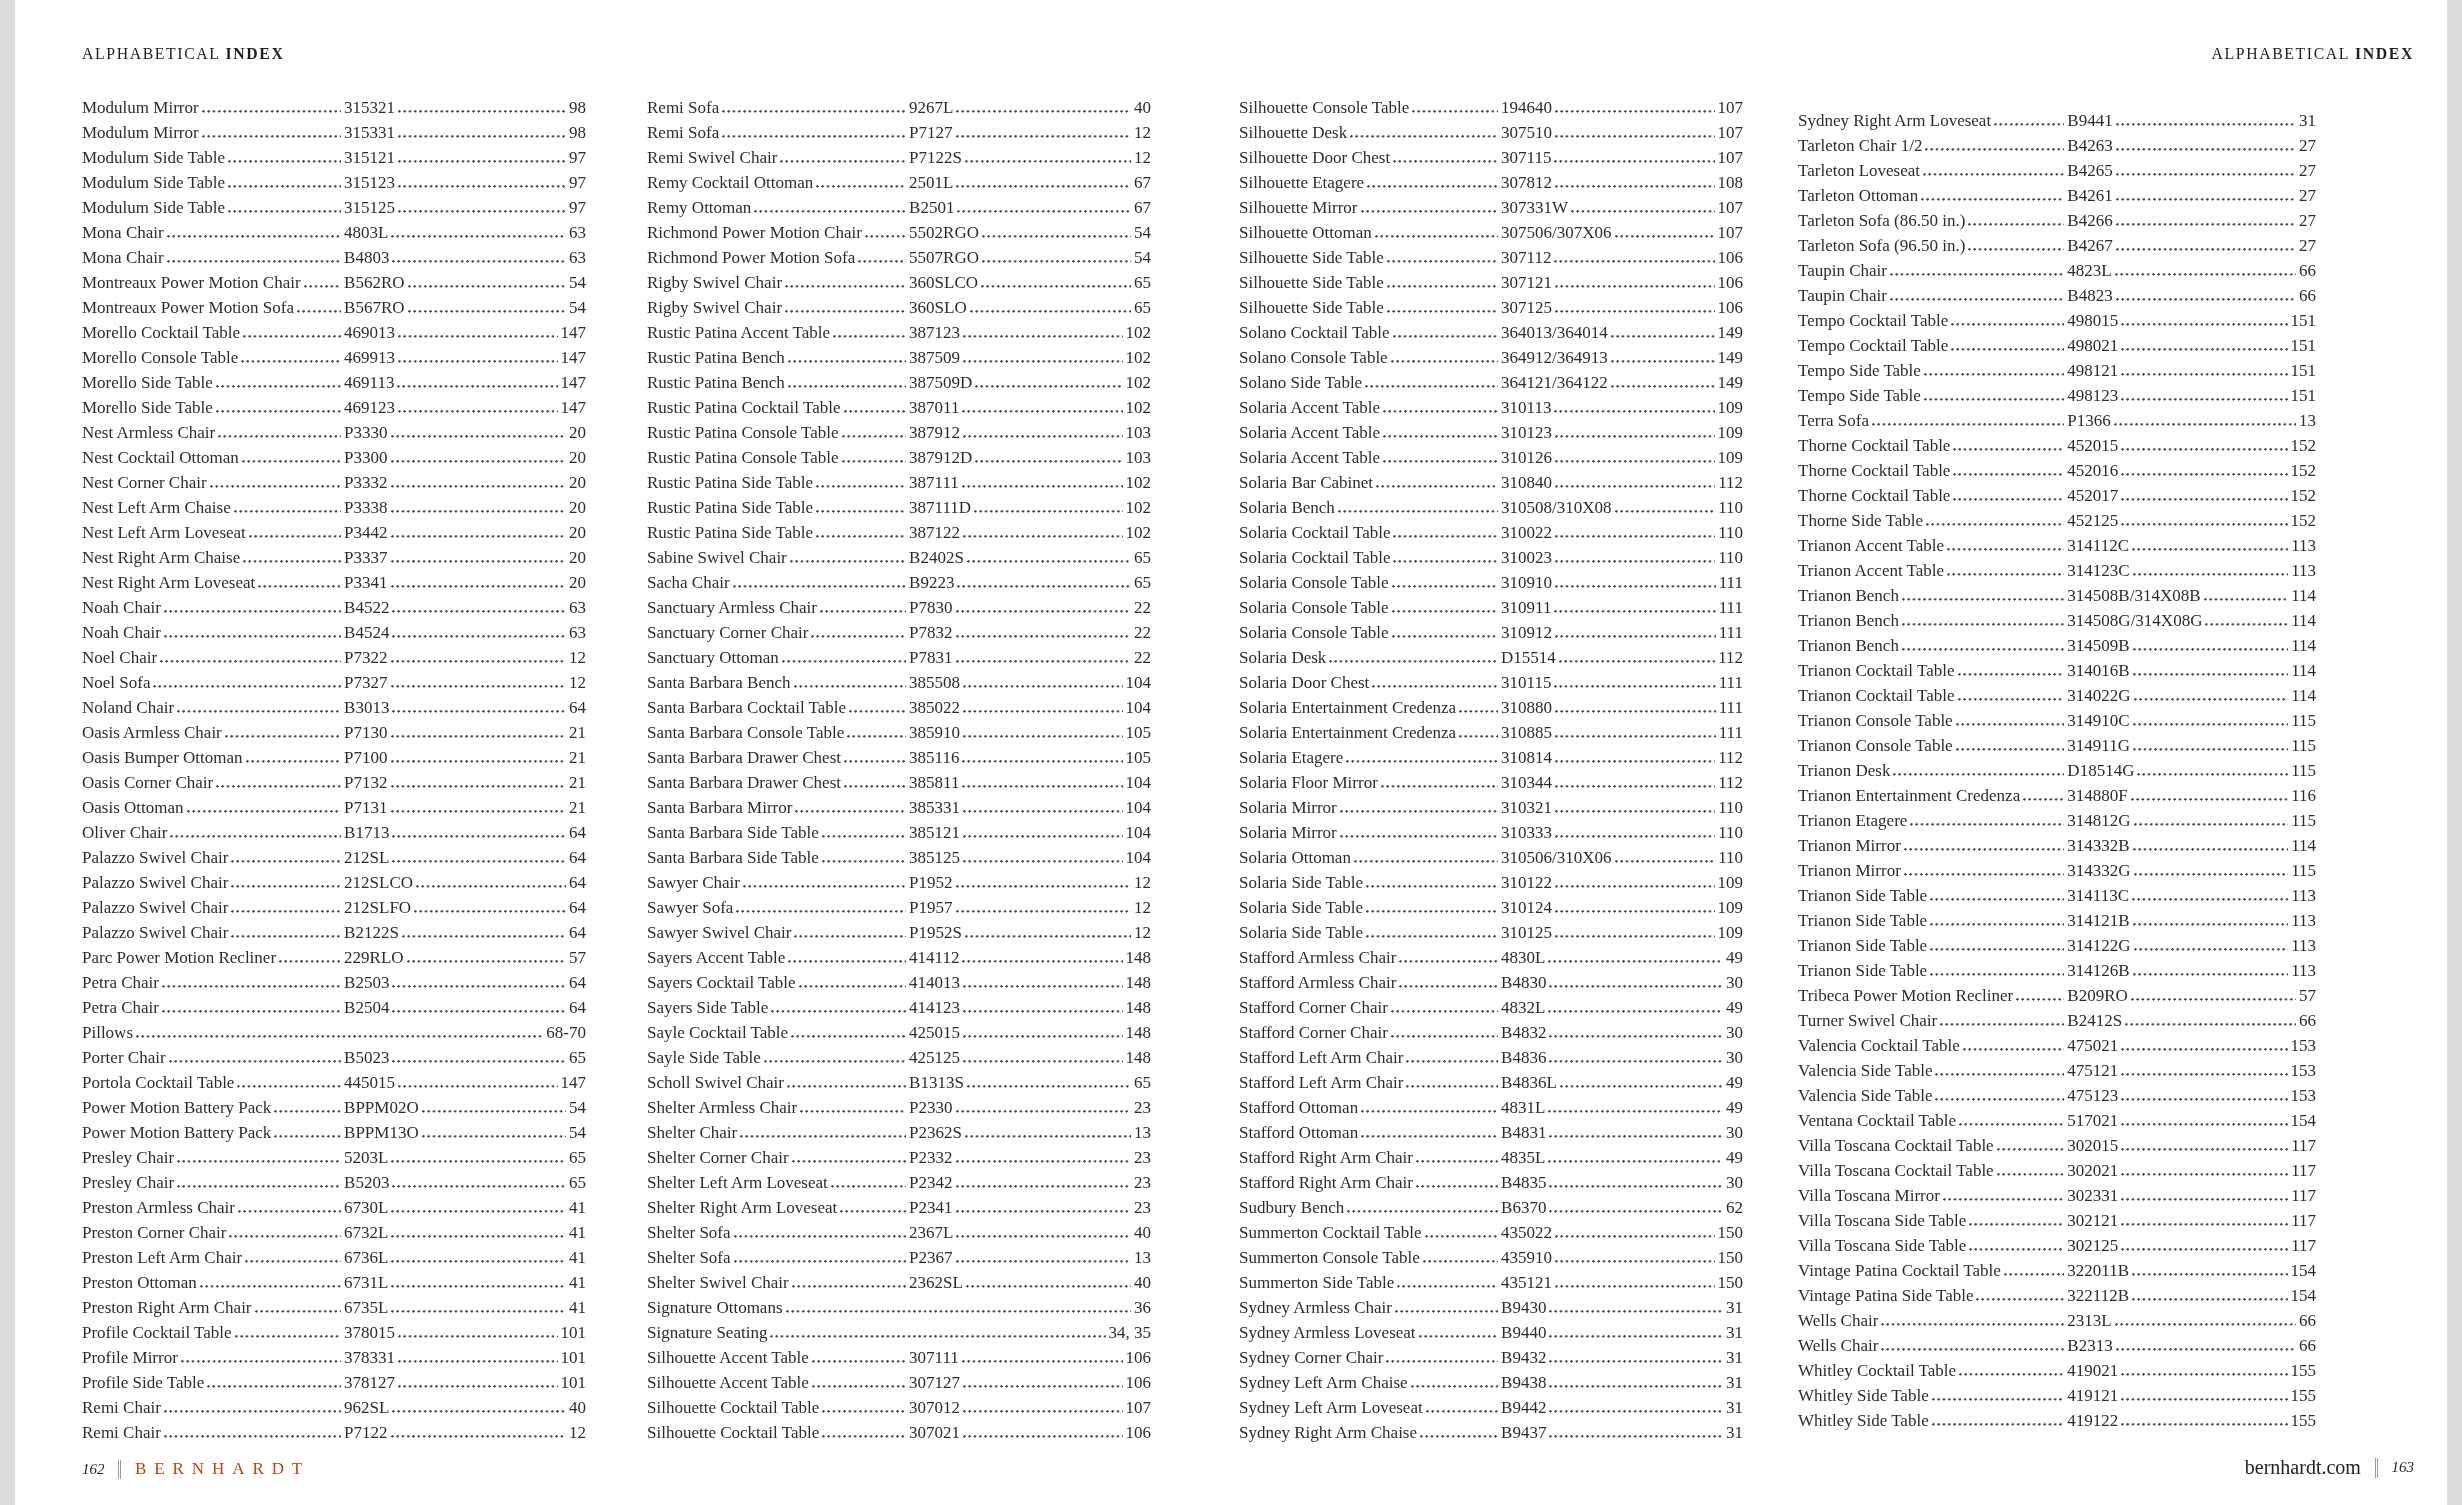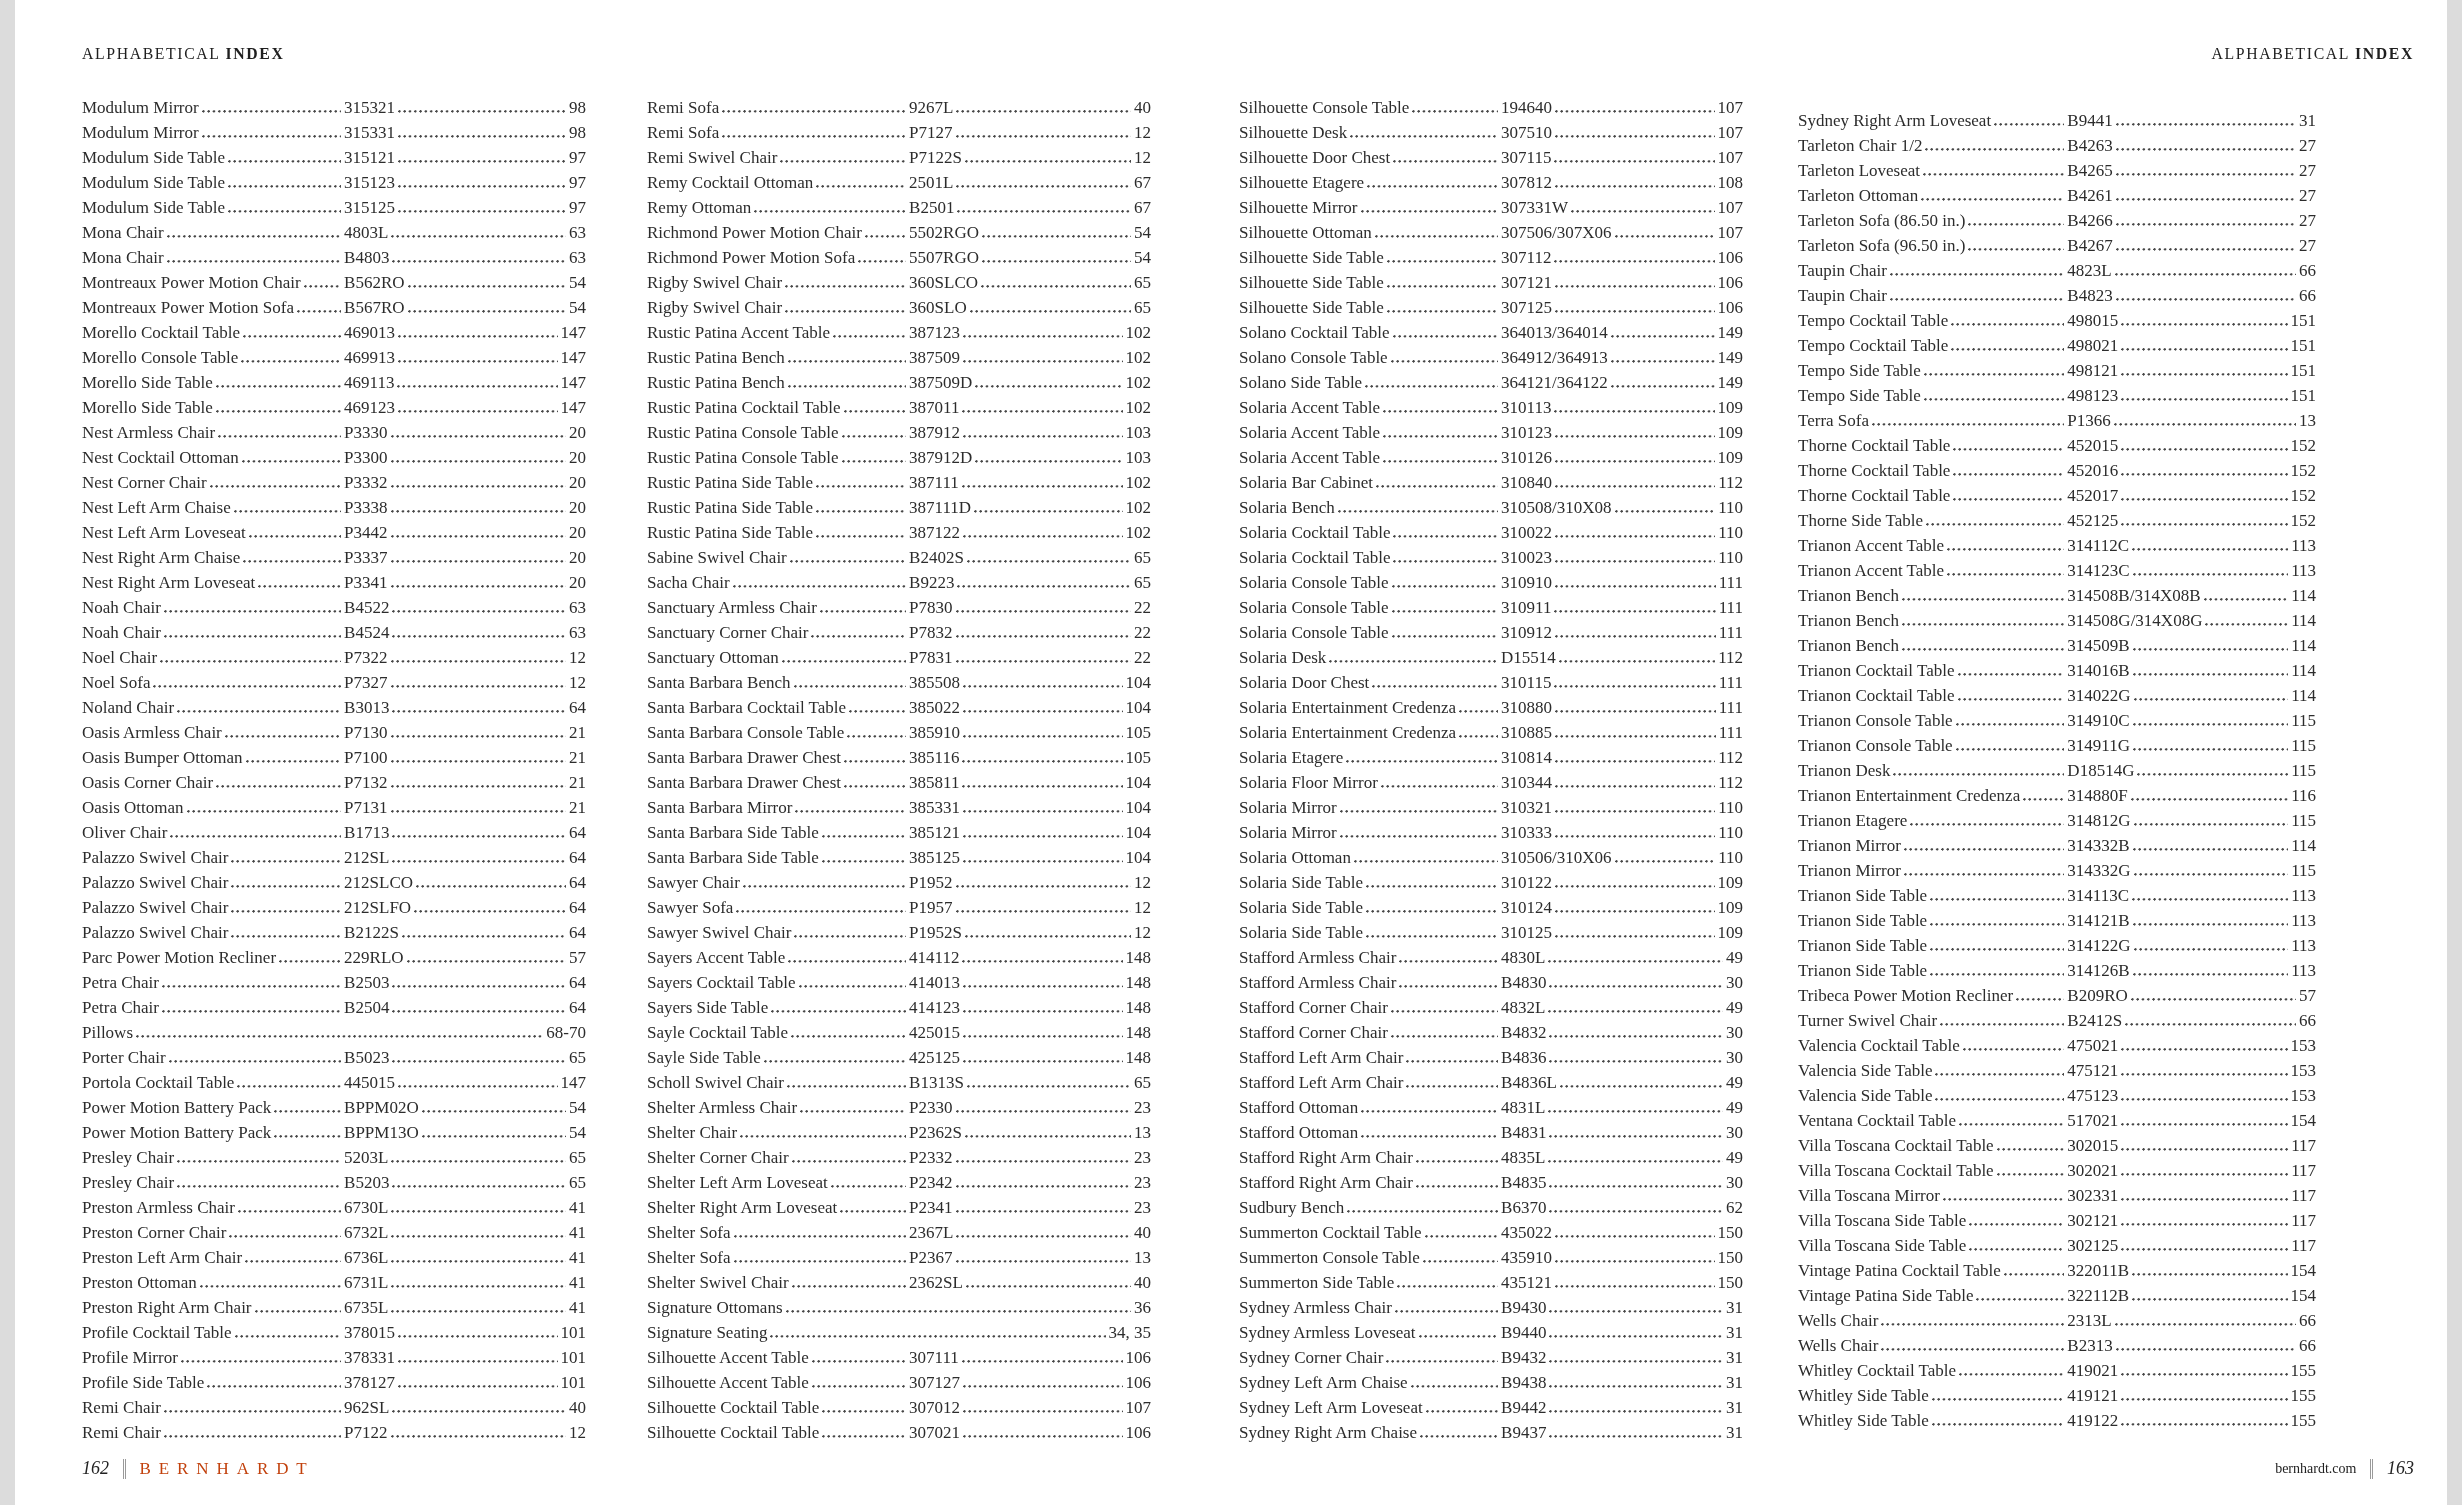--- a/index.html
+++ b/index.html
@@ -66,30 +66,30 @@
   .ftr {
     position: absolute;
     bottom: 25.6px;
     display: flex;
     align-items: center;
     font-size: 16.7px;
     color: #222;
   }
   .ftr-left { left: 67px; }
   .ftr-right { right: 33px; }
-  .folio { font-style: italic; font-size: 18px; color: #222; }
+  .folio { font-style: italic; font-size: 15px; color: #222; }
   .fsep {
     width: 3px;
     height: 19.7px;
     border-left: 1px solid #9a9a9a;
     border-right: 1px solid #9a9a9a;
     margin: 0 13.8px;
   }
   .brand { font-size: 17px; letter-spacing: 7.9px; color: #c2410c; }
-  .site  { font-size: 14px; color: #222; }
+  .site  { font-size: 20px; color: #222; }
 </style>
 </head>
 <body>
 
 <div class="spread">
 
   <div class="hdr hdr-left">
     <span>ALPHABETICAL</span>
     <span class="hdr-bold">INDEX</span>
   </div>

